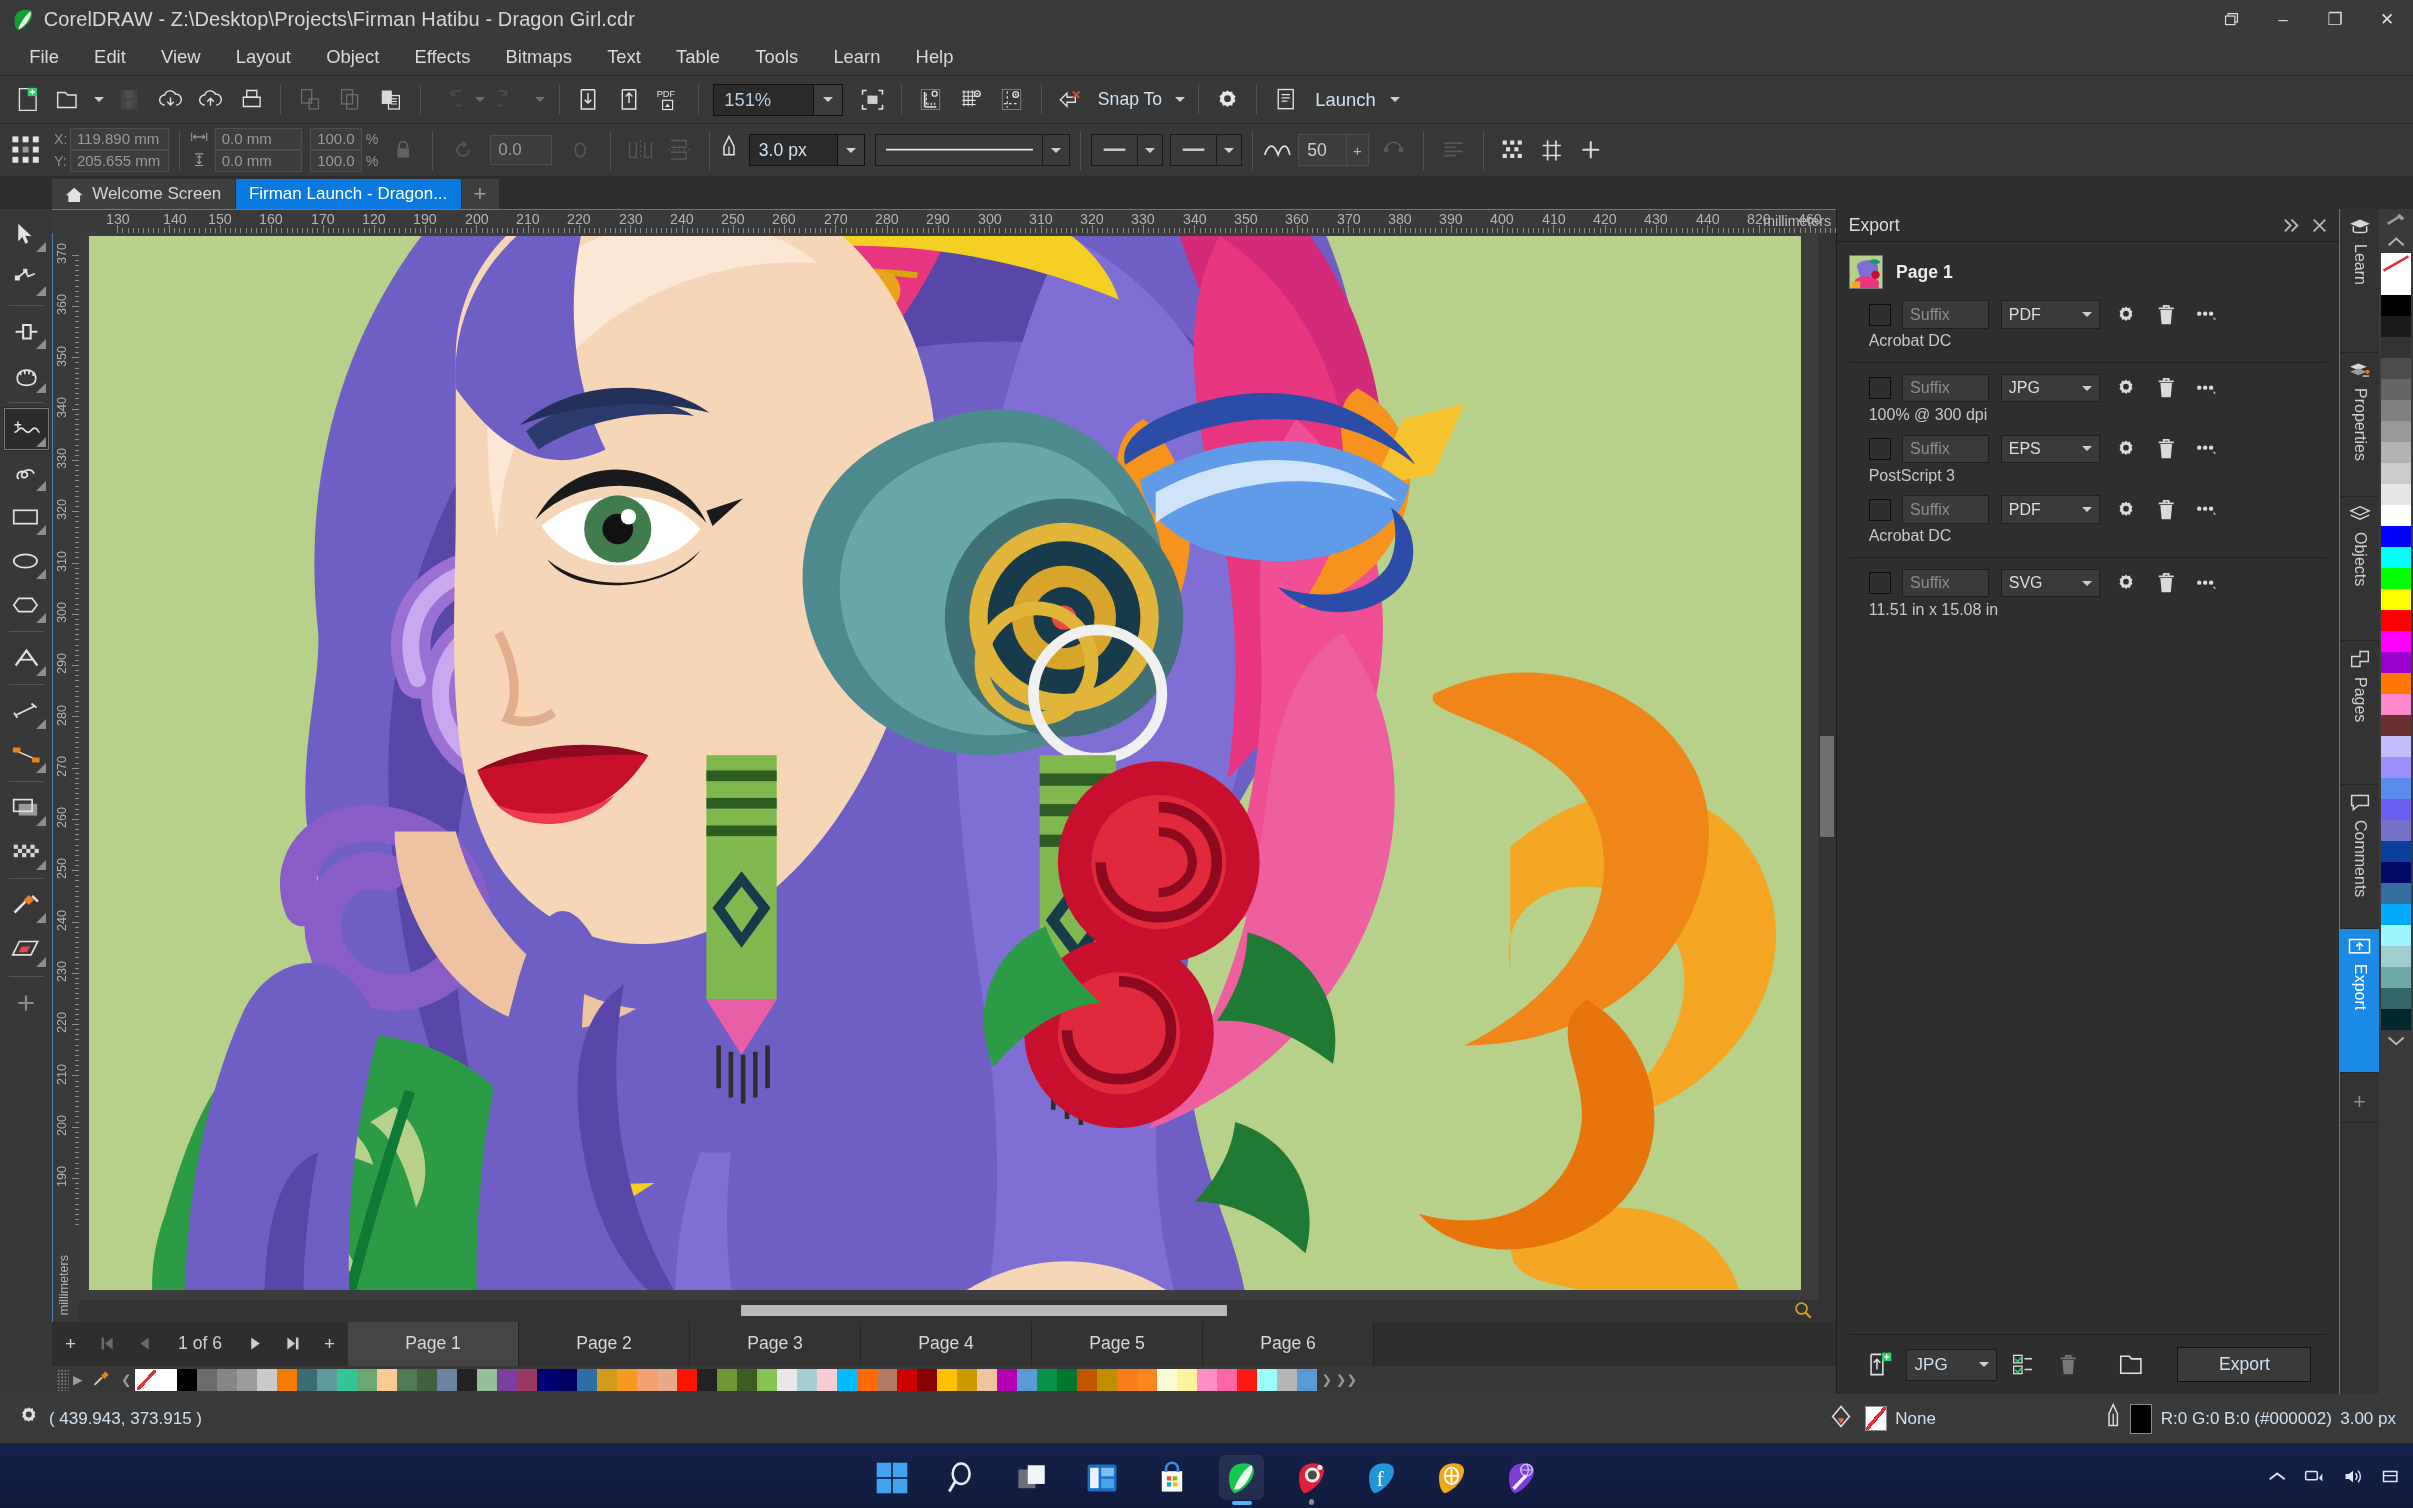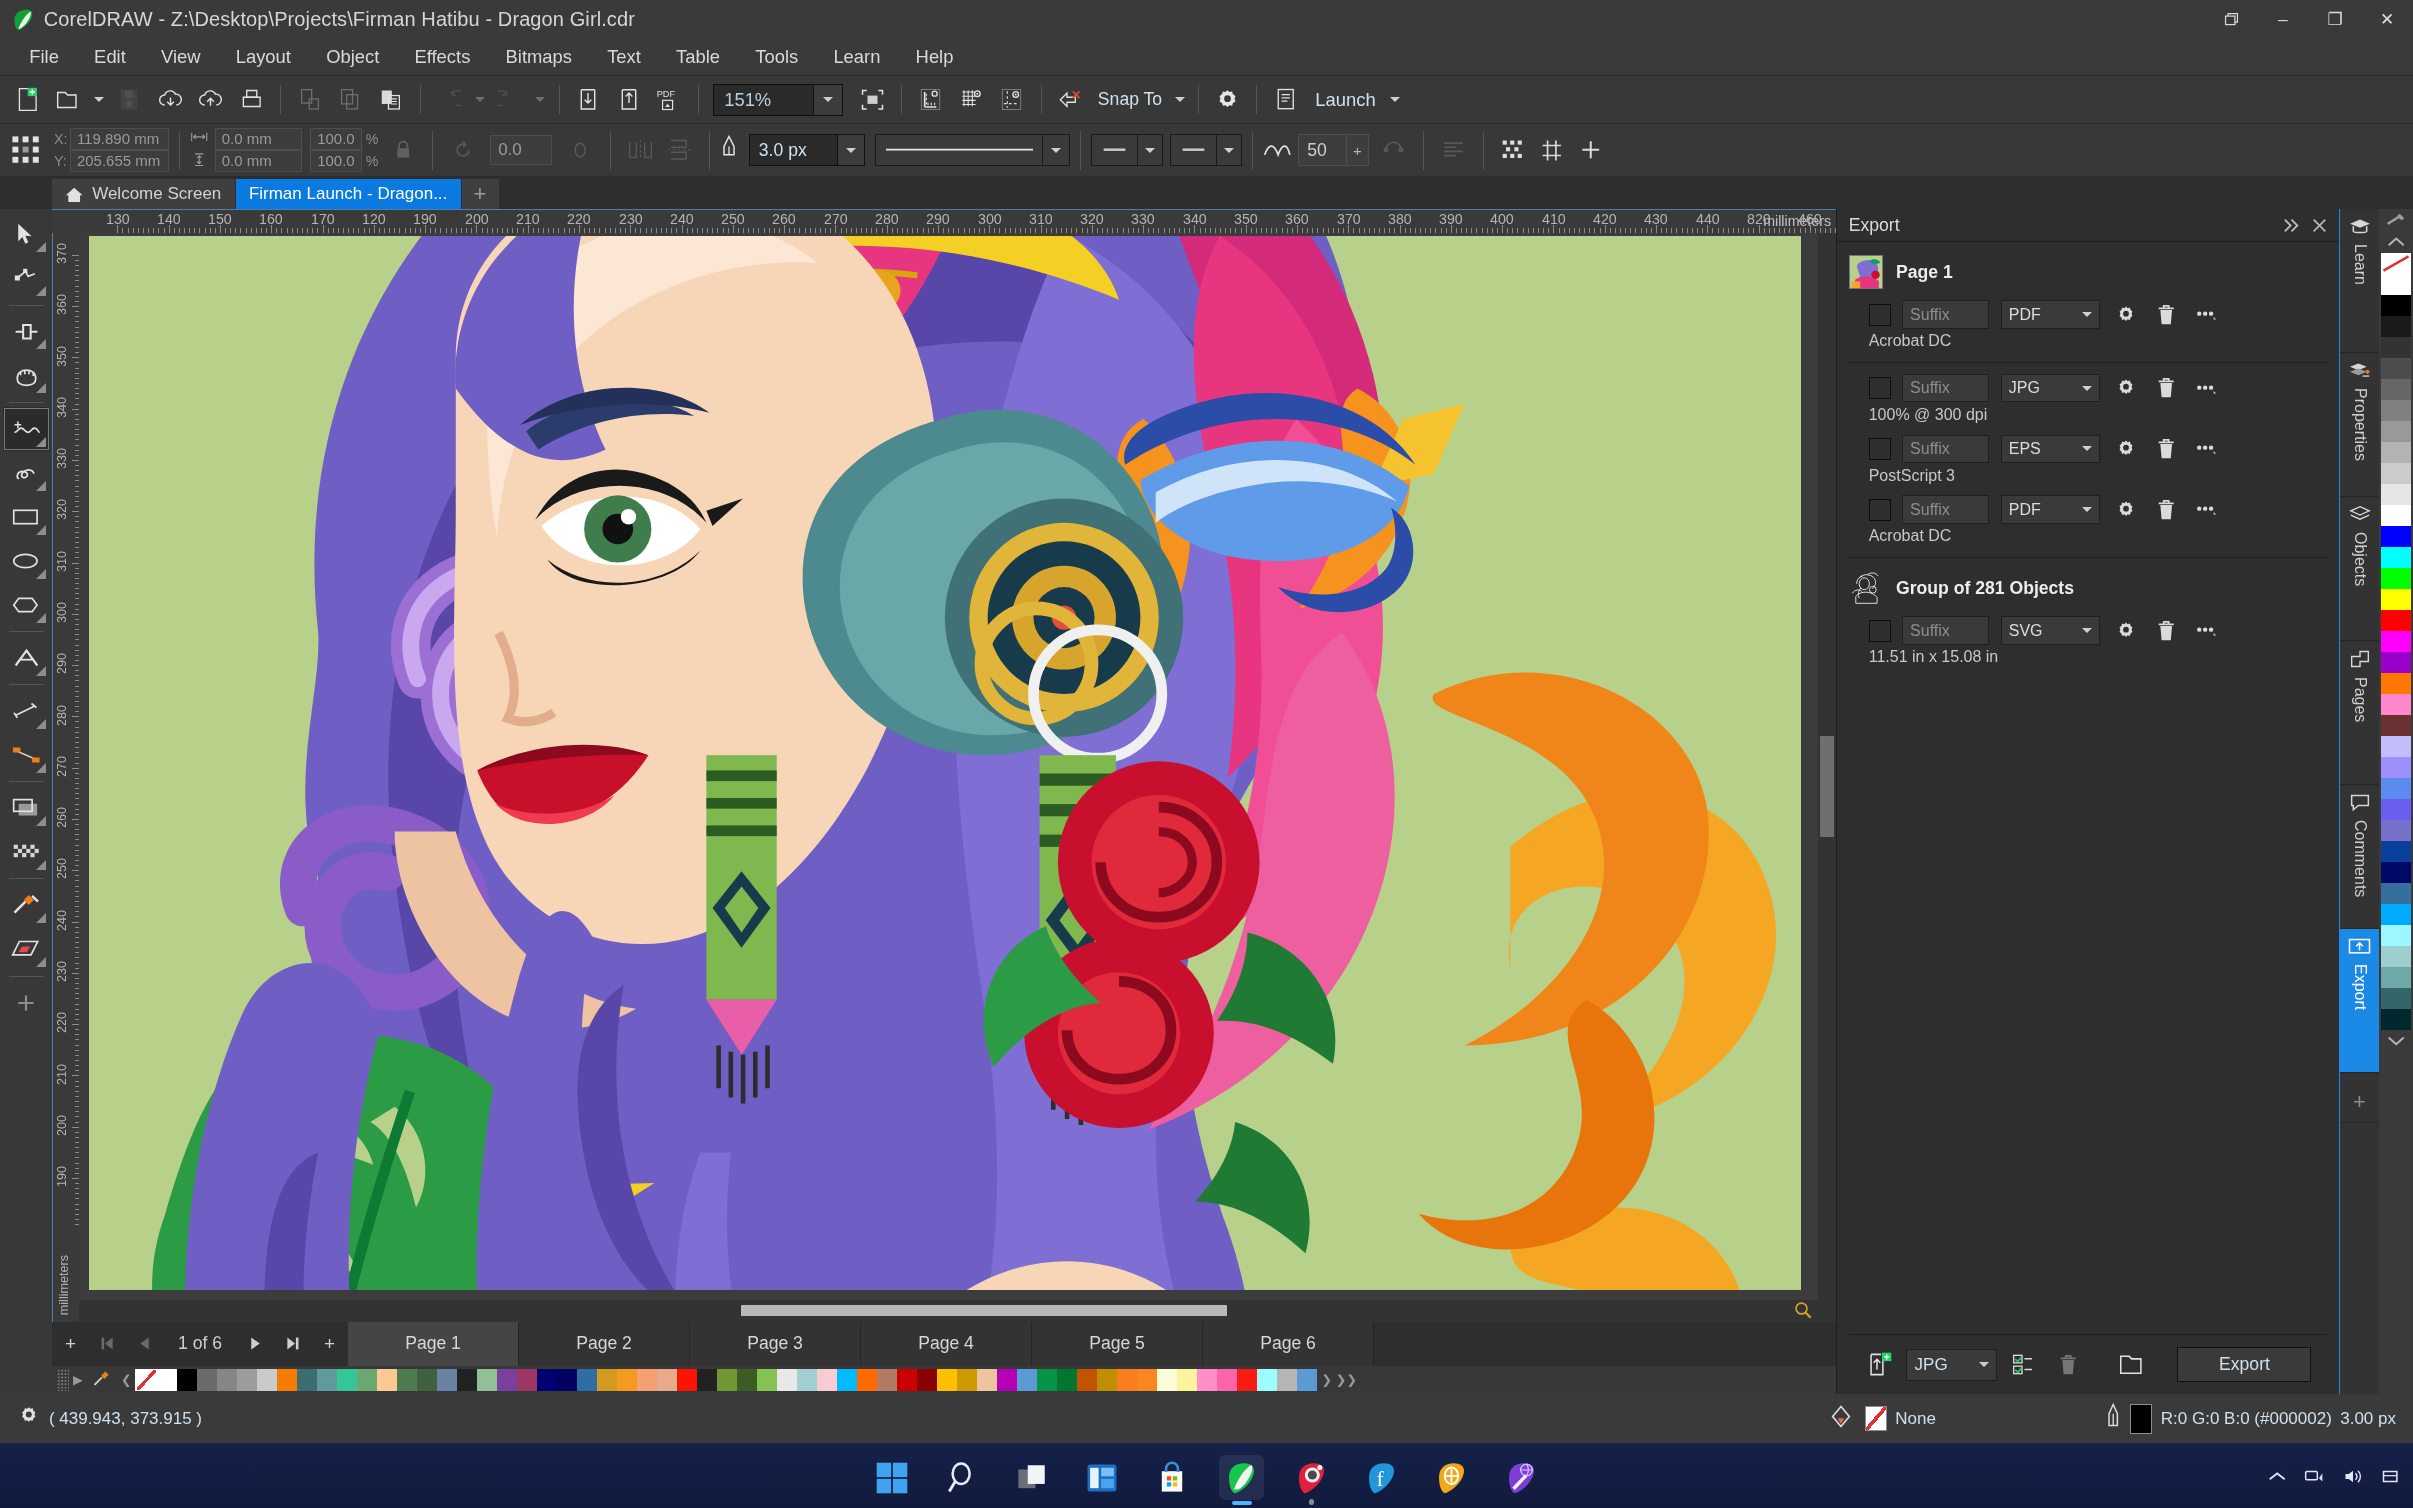--- a/index.html
+++ b/index.html
@@ -792,21 +792,21 @@
           <span class="tick" style="left: 65px; height: 7.5px;"></span>
           <span class="tick" style="left: 70px; height: 4.2px;"></span>
           <span class="tick" style="left: 76px; height: 4.2px;"></span>
           <span class="tick" style="left: 81px; height: 4.2px;"></span>
           <span class="tick" style="left: 86px; height: 4.2px;"></span>
           <span class="tick" style="left: 91px; height: 4.2px;"></span>
           <span class="tick" style="left: 96px; height: 4.2px;"></span>
           <span class="tick" style="left: 101px; height: 4.2px;"></span>
           <span class="tick" style="left: 106px; height: 4.2px;"></span>
           <span class="tick" style="left: 112px; height: 4.2px;"></span>
-          <span class="rnum" style="left: 105px;">140</span>
+          <span class="rnum" style="left: 111px;">140</span>
           <span class="tick" style="left: 117px; height: 7.5px;"></span>
           <span class="tick" style="left: 122px; height: 4.2px;"></span>
           <span class="tick" style="left: 127px; height: 4.2px;"></span>
           <span class="tick" style="left: 132px; height: 4.2px;"></span>
           <span class="tick" style="left: 137px; height: 4.2px;"></span>
           <span class="tick" style="left: 142px; height: 4.2px;"></span>
           <span class="tick" style="left: 147px; height: 4.2px;"></span>
           <span class="tick" style="left: 153px; height: 4.2px;"></span>
           <span class="tick" style="left: 158px; height: 4.2px;"></span>
           <span class="tick" style="left: 163px; height: 4.2px;"></span>
@@ -1672,37 +1672,20 @@
                 <circle cx="12" cy="9" r="2.6" fill="#dadada"></circle>
                 <circle cx="19" cy="9" r="2.6" fill="#dadada"></circle>
                 <path d="M22 13l3 3h-3z" fill="#dadada"></path>
               </svg>
           </div>
         </div>
         <div class="exp-sub">Acrobat DC</div>
       </div>
 
       <div class="exp-group" style="border-bottom:none">
-        <div class="exp-ghead">
-          <div class="exp-thumb" style="background:transparent;border:none">
-            <svg viewBox="0 0 40 40" width="34" height="34">
-              <g fill="none" stroke="#e8e8e8" stroke-width="1.1">
-                <path d="M12 8c4-5 14-5 18 1 3 5 0 10-3 12"></path>
-                <path d="M22 4c5-3 10-2 12 2"></path>
-                <ellipse cx="18" cy="15" rx="6" ry="7"></ellipse>
-                <path d="M8 30c5-7 19-7 25 1v7H8z"></path>
-                <path d="M4 26c3-4 8-5 11-2"></path>
-                <circle cx="28" cy="22" r="4"></circle>
-                <path d="M14 20c-3 3-4 8-2 12"></path>
-                <path d="M16 6c-4 1-7 4-7 9"></path>
-              </g>
-            </svg>
-          </div>
-          <div class="exp-gname">Group of 281 Objects</div>
-        </div>
         <div class="exp-row">
           <div class="exp-chk"></div>
           <div class="exp-suffix">Suffix</div>
           <div class="exp-fmt">
             <span class="fv">SVG</span>
             <span class="fa">
                 <span class="caret"></span>
               </span>
           </div>
           <div class="exp-ibtn">

